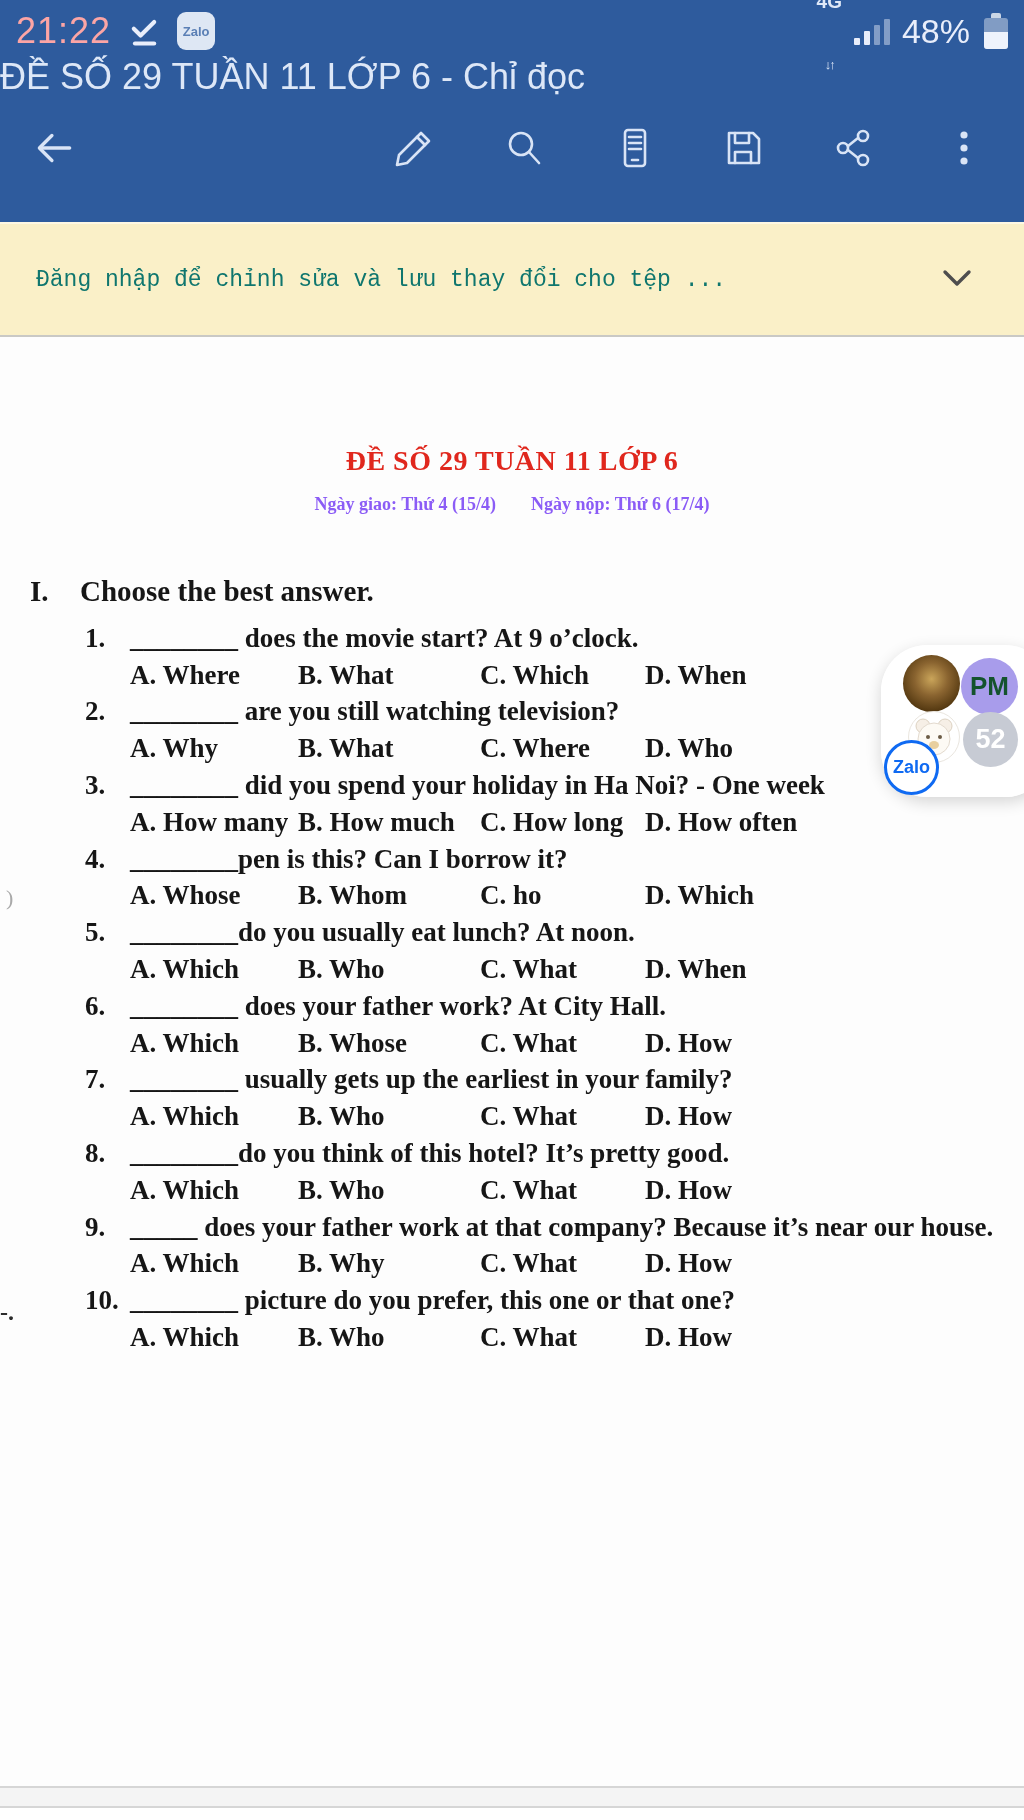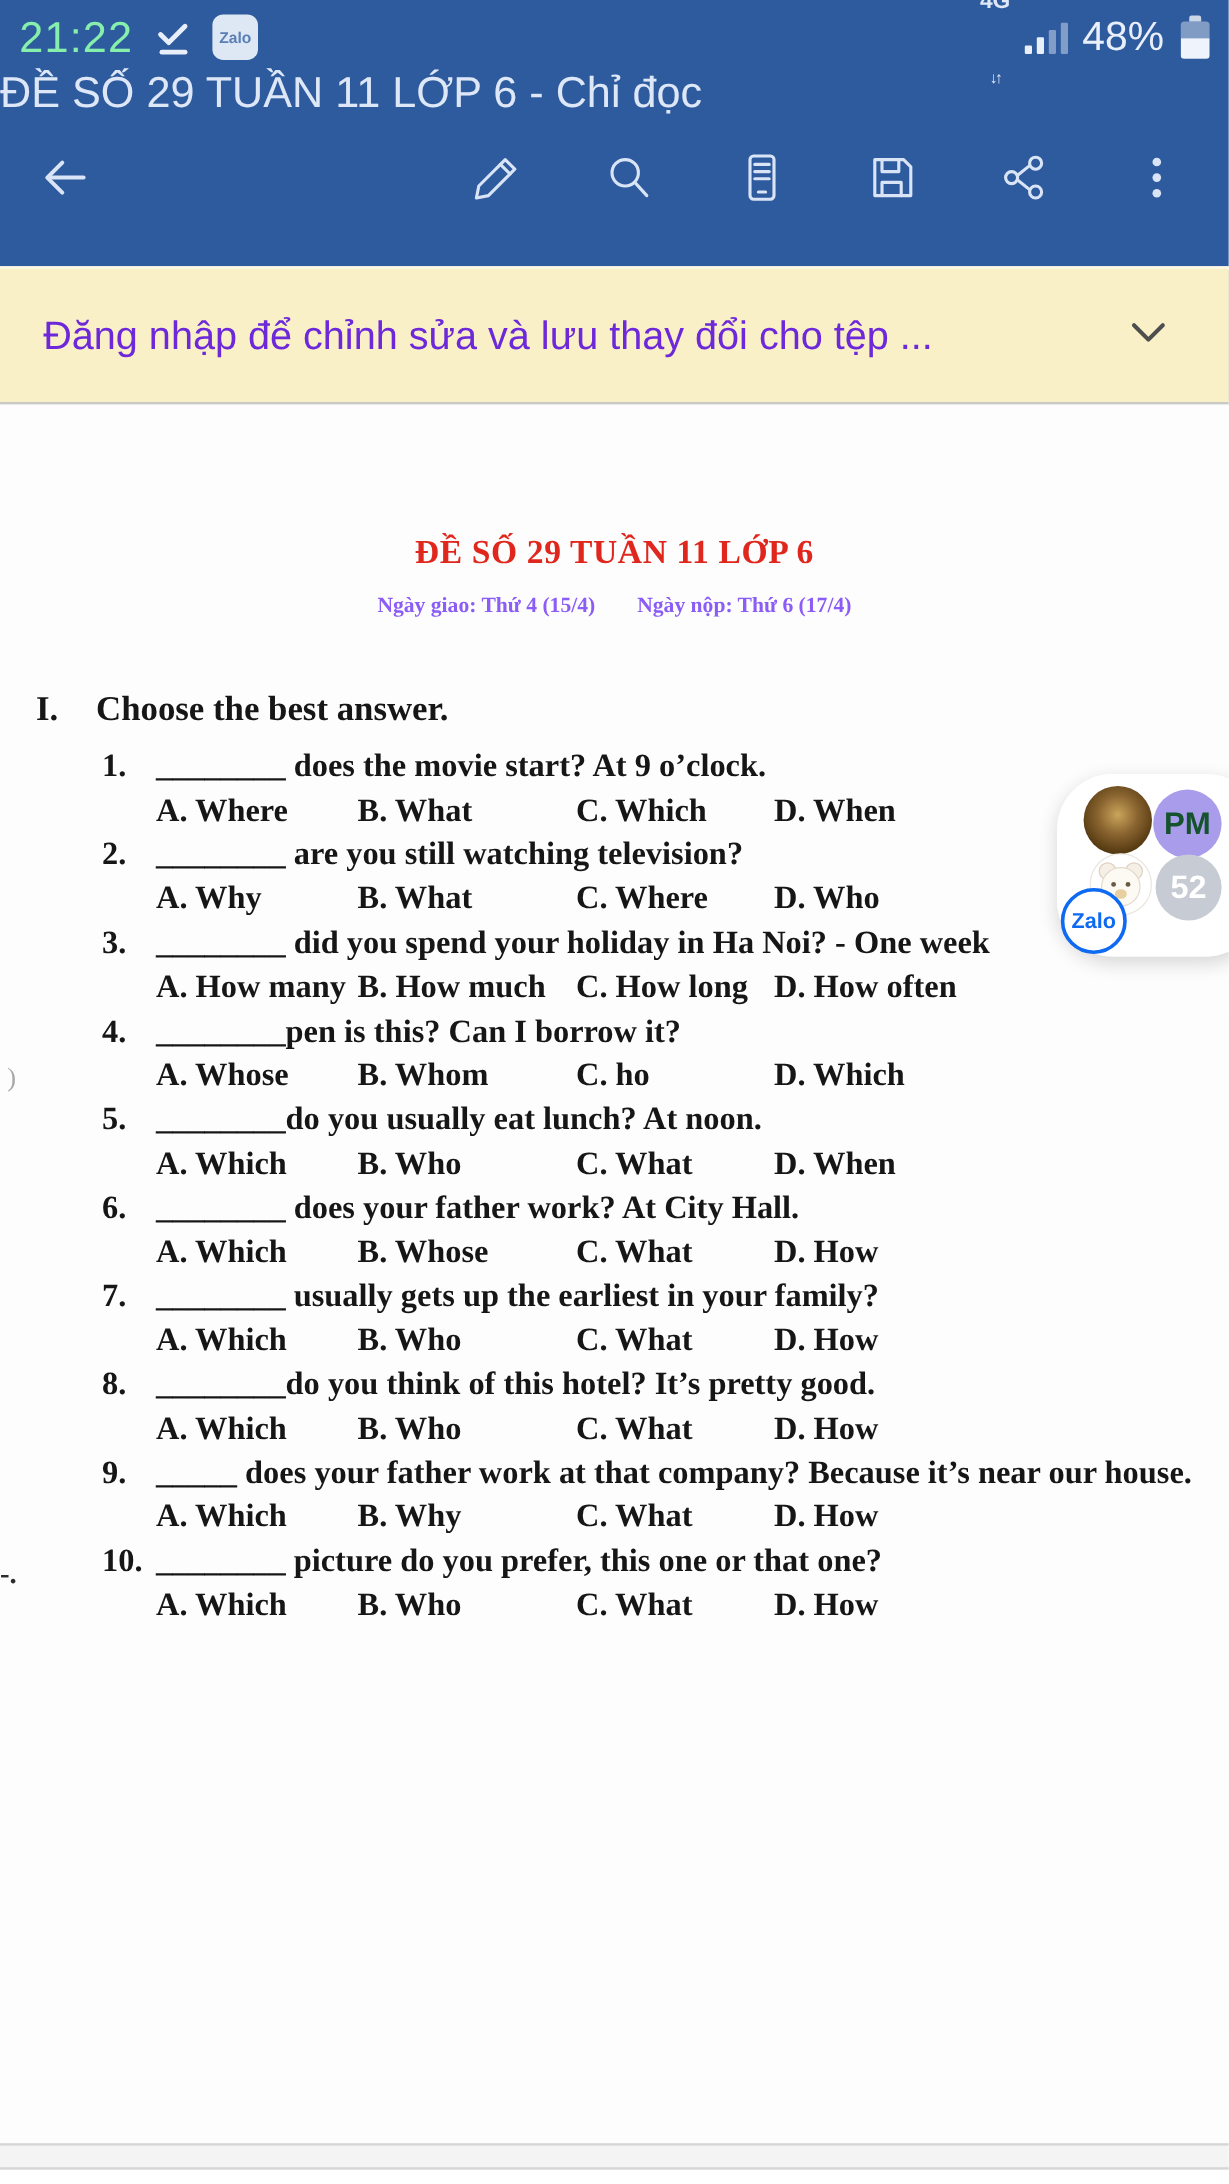--- a/index.html
+++ b/index.html
@@ -2,21 +2,21 @@
 <html><head>
 <meta charset="utf-8">
 <style>
   * { margin:0; padding:0; box-sizing:border-box; }
   html,body { width:1024px; height:1820px; }
   body { position:relative; overflow:hidden; background:#ffffff; font-family:"Liberation Sans", sans-serif; }
 
   
   .app-header { position:absolute; top:0; left:0; width:1024px; height:222px; background:#2e5b9d; color:#e6edfa; }
   .status-bar { position:absolute; top:0; left:0; width:100%; height:58px; display:flex; align-items:center; padding:4px 16px 0 16px; }
-  .time { font-size:36px; font-weight:500; letter-spacing:1px; color:#86efac; }
+  .time { font-size:36px; font-weight:500; letter-spacing:1px; color:#fca5a5; }
   .st-icon { margin-left:16px; display:flex; align-items:center; }
   .zalo-sq { width:38px; height:38px; border-radius:9px; background:rgba(238,243,252,0.92); display:flex; align-items:center; justify-content:center; }
   .zalo-sq span { font-size:13px; font-weight:700; color:#5a7fb5; }
   .st-right { margin-left:auto; display:flex; align-items:center; gap:12px; }
   .net4g { display:flex; flex-direction:column; align-items:center; line-height:1; color:#dfe8f8;gap:46px; }
   .net4g .g { font-size:19px; font-weight:700; }
   .net4g .arr { font-size:13px; letter-spacing:-2px; margin-top:1px; }
   .sigbars { display:flex; align-items:flex-end; gap:4px; height:28px; }
   .sigbars i { display:block; width:6px; background:#e9eefb; border-radius:1px; }
   .sig1{height:7px;} .sig2{height:14px;} .sig3{height:20px;opacity:.45;} .sig4{height:26px;opacity:.45;}
@@ -29,21 +29,21 @@
   .doc-title-bar { position:absolute; top:56px; left:0; width:100%; font-size:36px; color:#dde7f7; }
 
   .toolbar { position:absolute; top:100px; left:0; width:100%; height:96px; display:flex; align-items:center; padding:0 30px; }
   .tb-ic { width:48px; height:48px; display:flex; align-items:center; justify-content:center; }
   .tb-group { margin-left:auto; display:flex; align-items:center; gap:62px; padding-right:6px; }
   .tb-ic svg { stroke:#d9e4f6; fill:none; stroke-width:2.6; stroke-linecap:round; stroke-linejoin:round; }
   .back svg { stroke-width:3.2; }
 
   
   .banner { position:absolute; top:222px; left:0; width:1024px; height:113px; background:#faf0c8; border-top:2px solid #fdf8e4; display:flex; align-items:center; padding:0 36px; box-shadow:0 3px 0 #c9c9c5; }
-  .banner-text { font-size:33px; color:#6d28d9; }
+  .banner-text { font-size:23px; color:#0f766e;font-family:Liberation Mono, monospace; }
   .banner-chev { margin-left:auto; padding-right:16px; }
   .banner-chev svg { stroke:#4e4e4e; stroke-width:3.4; fill:none; stroke-linecap:round; stroke-linejoin:round; }
 
   
   .doc-area { position:absolute; top:337px; left:0; width:1024px; height:1449px; background:#fdfdfd; font-family:"Liberation Serif", serif; color:#161616; }
   .doc-h1 { margin-top:108px; text-align:center; font-size:28px; font-weight:700; color:#e0271d; letter-spacing:.5px; }
   .doc-dates { margin-top:17px; display:flex; justify-content:center; gap:35px; font-size:18px; font-weight:700; color:#8b5cf6; }
   .sect { margin-top:60px; display:flex; font-size:29px; font-weight:700; }
   .sect-num { margin-left:30px; width:50px; }
   .questions { margin-top:12px; }

